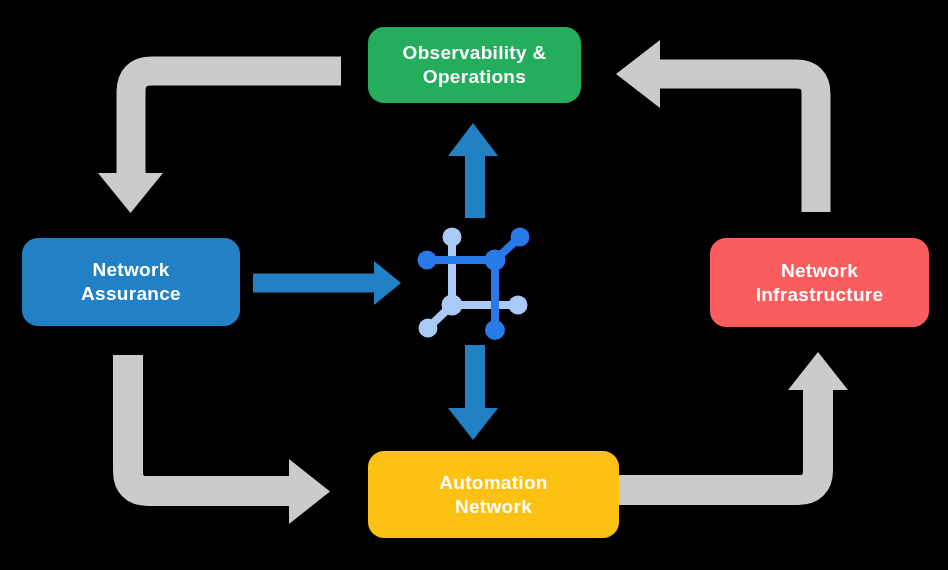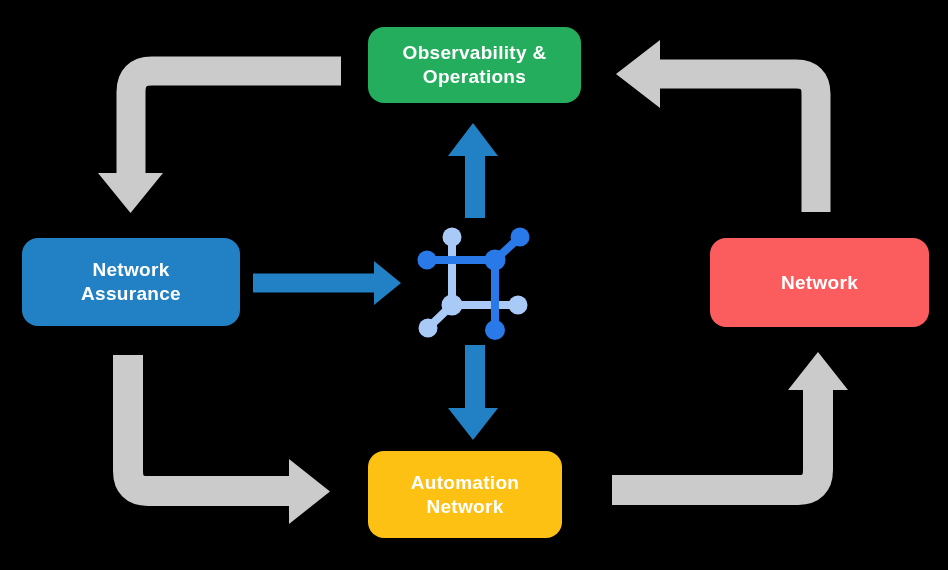--- a/index.html
+++ b/index.html
@@ -107,20 +107,21 @@
     <span class="line">Operations</span>
   </div>
 
   <div class="node" style="left: 22px; top: 238px; width: 218px; height: 88px; background-color: rgb(33, 129, 196); color: rgb(255, 255, 255);">
     <span class="line">Network</span>
     <span class="line">Assurance</span>
   </div>
 
   <div class="node" style="left: 710px; top: 238px; width: 219px; height: 89px; background-color: rgb(251, 93, 95); color: rgb(255, 255, 255);">
     <span class="line">Network</span>
+    <span class="line">Infrastructure</span>
   </div>
 
-  <div class="node" style="left: 368px; top: 451px; width: 194px; height: 87px; background-color: rgb(253, 193, 19); color: rgb(255, 255, 255);">
+  <div class="node" style="left: 368px; top: 451px; width: 251px; height: 87px; background-color: rgb(253, 193, 19); color: rgb(255, 255, 255);">
     <span class="line">Automation</span>
     <span class="line">Network</span>
   </div>
 
 </div>
 
 </body></html>

